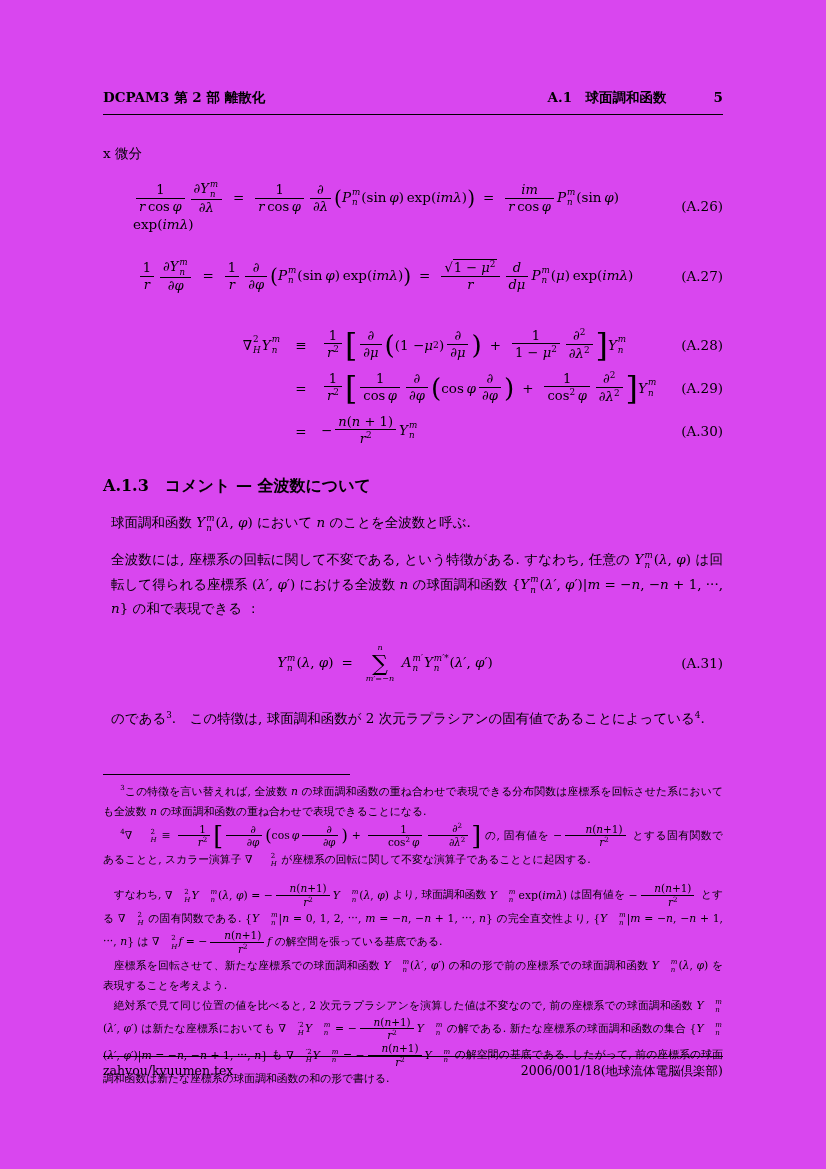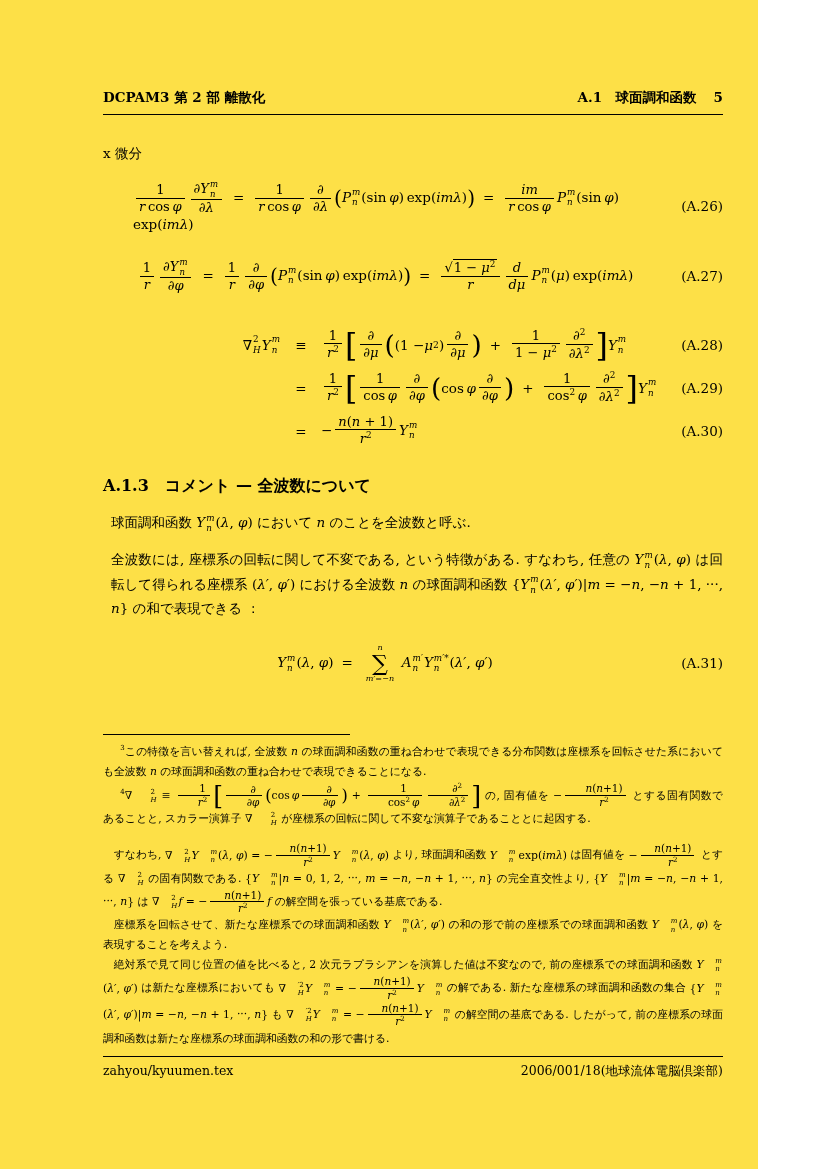--- a/index.html
+++ b/index.html
@@ -1,29 +1,29 @@
 <!DOCTYPE html>
 <html><head>
 <meta charset="utf-8">
 <style>
   html,body { margin:0; padding:0; background:#ffffff; }
   .page {
-    position:relative; width:758px; height:1169px; background:#fde047; color:#000;
+    position:relative; width:826px; height:1169px; background:#d946ef; color:#000;
     font-family:"DejaVu Serif","Liberation Serif",serif; font-size:13.5px;
     overflow:hidden;
   }
   .content { position:absolute; left:103px; top:0; width:620px; }
 
   
   .header {
     margin-top:89px; padding-bottom:7px; border-bottom:1.4px solid #000;
     display:flex; justify-content:space-between; align-items:baseline;
     font-weight:bold; font-size:13.5px;
   }
-  .header-right { display:flex; gap:17px; }
+  .header-right { display:flex; gap:47px; }
 
   
   .sec-label { font-weight:normal; margin-top:30px; }
   .heading { font-weight:bold; font-size:16px; margin-top:24px; }
 
   
   .para { text-align:justify; line-height:1.8; margin:13px 0 0 8px; }
 
   
   .eq { position:relative; display:flex; align-items:center; justify-content:center;
@@ -183,20 +183,21 @@
 
     <div class="eq">
       <span class="m">Y<span class="ss"><span class="hi">m</span><span class="lo">n</span></span><span class="rm">(</span>λ<span class="rm">, </span>φ<span class="rm">)</span><span class="rel">=</span><span class="sum">
             <span class="sl">n</span>
             <span class="sg">∑</span>
             <span class="sl">m′=−n</span>
           </span> A<span class="ss"><span class="hi">m′</span><span class="lo">n</span></span>Y<span class="ss"><span class="hi">m′*</span><span class="lo">n</span></span><span class="rm">(</span>λ′<span class="rm">, </span>φ′<span class="rm">)</span></span>
       <span class="eqtag">(A.31)</span>
     </div>
 
+    <p class="para">のである<sup class="fnm">3</sup>.　この特徴は, 球面調和函数が 2 次元ラプラシアンの固有値であることによっている<sup class="fnm">4</sup>.</p>
 
     <div class="fnrule"></div>
 
     <div class="footnotes">
       <p class="fn-start"><sup class="fnm">3</sup>この特徴を言い替えれば, 全波数 <span class="m">n</span> の球面調和函数の重ね合わせで表現できる分布関数は座標系を回転させた系においても全波数 <span class="m">n</span> の球面調和函数の重ね合わせで表現できることになる.</p>
       <p class="fn-start"><sup class="fnm">4</sup><span class="m"><span class="rm">∇</span><span class="ss"><span class="hi rm">2</span><span class="lo">H</span></span> <span class="rm">≡</span> <span class="fr"><span class="fn rm">1</span><span class="fd">r<sup class="sp">2</sup></span></span><span class="Big">[</span><span class="fr"><span class="fn">∂</span><span class="fd">∂φ</span></span><span class="big">(</span><span class="rm">cos </span>φ<span class="fr"><span class="fn">∂</span><span class="fd">∂φ</span></span><span class="big">)</span> <span class="rm">+</span> <span class="fr"><span class="fn rm">1</span><span class="fd"><span class="rm">cos</span><sup class="sp">2</sup> φ</span></span><span class="fr"><span class="fn">∂<sup class="sp">2</sup></span><span class="fd">∂λ<sup class="sp">2</sup></span></span><span class="Big">]</span></span> の, 固有値を <span class="m"><span class="rm">−</span><span class="fr"><span class="fn">n<span class="rm">(</span>n<span class="rm">+1)</span></span><span class="fd">r<sup class="sp">2</sup></span></span></span> とする固有関数であることと, スカラー演算子 <span class="m"><span class="rm">∇</span><span class="ss"><span class="hi rm">2</span><span class="lo">H</span></span></span> が座標系の回転に関して不変な演算子であることとに起因する.</p>
       <p class="fn-cont fn-gap">すなわち, <span class="m"><span class="rm">∇</span><span class="ss"><span class="hi rm">2</span><span class="lo">H</span></span>Y<span class="ss"><span class="hi">m</span><span class="lo">n</span></span><span class="rm">(</span>λ<span class="rm">, </span>φ<span class="rm">) = −</span><span class="fr"><span class="fn">n<span class="rm">(</span>n<span class="rm">+1)</span></span><span class="fd">r<sup class="sp">2</sup></span></span>Y<span class="ss"><span class="hi">m</span><span class="lo">n</span></span><span class="rm">(</span>λ<span class="rm">, </span>φ<span class="rm">)</span></span> より, 球面調和函数 <span class="m">Y<span class="ss"><span class="hi">m</span><span class="lo">n</span></span><span class="rm"> exp(</span>imλ<span class="rm">)</span></span> は固有値を <span class="m"><span class="rm">−</span><span class="fr"><span class="fn">n<span class="rm">(</span>n<span class="rm">+1)</span></span><span class="fd">r<sup class="sp">2</sup></span></span></span> とする <span class="m"><span class="rm">∇</span><span class="ss"><span class="hi rm">2</span><span class="lo">H</span></span></span> の固有関数である. <span class="m"><span class="rm">{</span>Y<span class="ss"><span class="hi">m</span><span class="lo">n</span></span><span class="rm">|</span>n <span class="rm">= 0, 1, 2, ···,</span> m <span class="rm">= −</span>n<span class="rm">, −</span>n <span class="rm">+ 1, ···, </span>n<span class="rm">}</span></span> の完全直交性より, <span class="m"><span class="rm">{</span>Y<span class="ss"><span class="hi">m</span><span class="lo">n</span></span><span class="rm">|</span>m <span class="rm">= −</span>n<span class="rm">, −</span>n <span class="rm">+ 1, ···, </span>n<span class="rm">}</span></span> は <span class="m"><span class="rm">∇</span><span class="ss"><span class="hi rm">2</span><span class="lo">H</span></span>f <span class="rm">= −</span><span class="fr"><span class="fn">n<span class="rm">(</span>n<span class="rm">+1)</span></span><span class="fd">r<sup class="sp">2</sup></span></span>f</span> の解空間を張っている基底である.</p>
       <p class="fn-cont">座標系を回転させて、新たな座標系での球面調和函数 <span class="m">Y<span class="ss"><span class="hi">m</span><span class="lo">n</span></span><span class="rm">(</span>λ′<span class="rm">, </span>φ′<span class="rm">)</span></span> の和の形で前の座標系での球面調和函数 <span class="m">Y<span class="ss"><span class="hi">m</span><span class="lo">n</span></span><span class="rm">(</span>λ<span class="rm">, </span>φ<span class="rm">)</span></span> を表現することを考えよう.</p>
       <p class="fn-cont">絶対系で見て同じ位置の値を比べると, 2 次元ラプラシアンを演算した値は不変なので, 前の座標系での球面調和函数 <span class="m">Y<span class="ss"><span class="hi">m</span><span class="lo">n</span></span><span class="rm">(</span>λ′<span class="rm">, </span>φ′<span class="rm">)</span></span> は新たな座標系においても <span class="m"><span class="rm">∇</span><span class="ss"><span class="hi">′<span class="rm">2</span></span><span class="lo">H</span></span>Y<span class="ss"><span class="hi">m</span><span class="lo">n</span></span> <span class="rm">= −</span><span class="fr"><span class="fn">n<span class="rm">(</span>n<span class="rm">+1)</span></span><span class="fd">r<sup class="sp">2</sup></span></span>Y<span class="ss"><span class="hi">m</span><span class="lo">n</span></span></span> の解である. 新たな座標系の球面調和函数の集合 <span class="m"><span class="rm">{</span>Y<span class="ss"><span class="hi">m</span><span class="lo">n</span></span><span class="rm">(</span>λ′<span class="rm">, </span>φ′<span class="rm">)|</span>m <span class="rm">= −</span>n<span class="rm">, −</span>n <span class="rm">+ 1, ···, </span>n<span class="rm">}</span></span> も <span class="m"><span class="rm">∇</span><span class="ss"><span class="hi">′<span class="rm">2</span></span><span class="lo">H</span></span>Y<span class="ss"><span class="hi">m</span><span class="lo">n</span></span> <span class="rm">= −</span><span class="fr"><span class="fn">n<span class="rm">(</span>n<span class="rm">+1)</span></span><span class="fd">r<sup class="sp">2</sup></span></span>Y<span class="ss"><span class="hi">m</span><span class="lo">n</span></span></span> の解空間の基底である. したがって, 前の座標系の球面調和函数は新たな座標系の球面調和函数の和の形で書ける.</p>
     </div>

